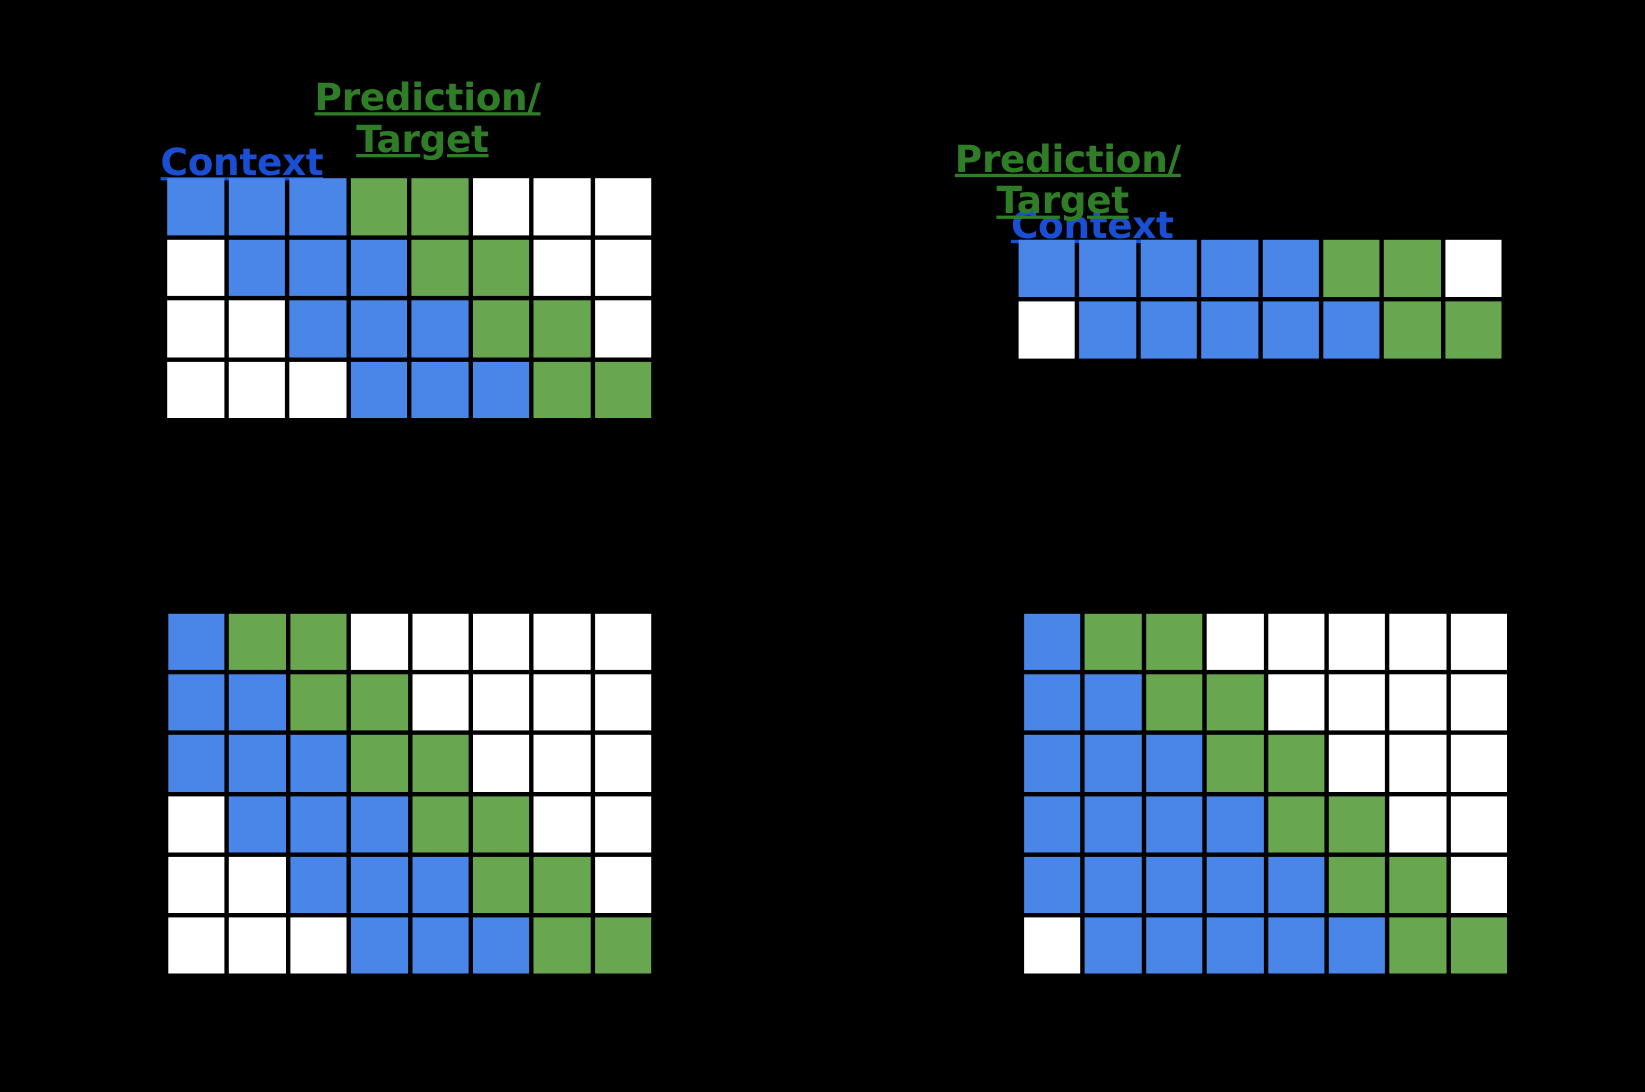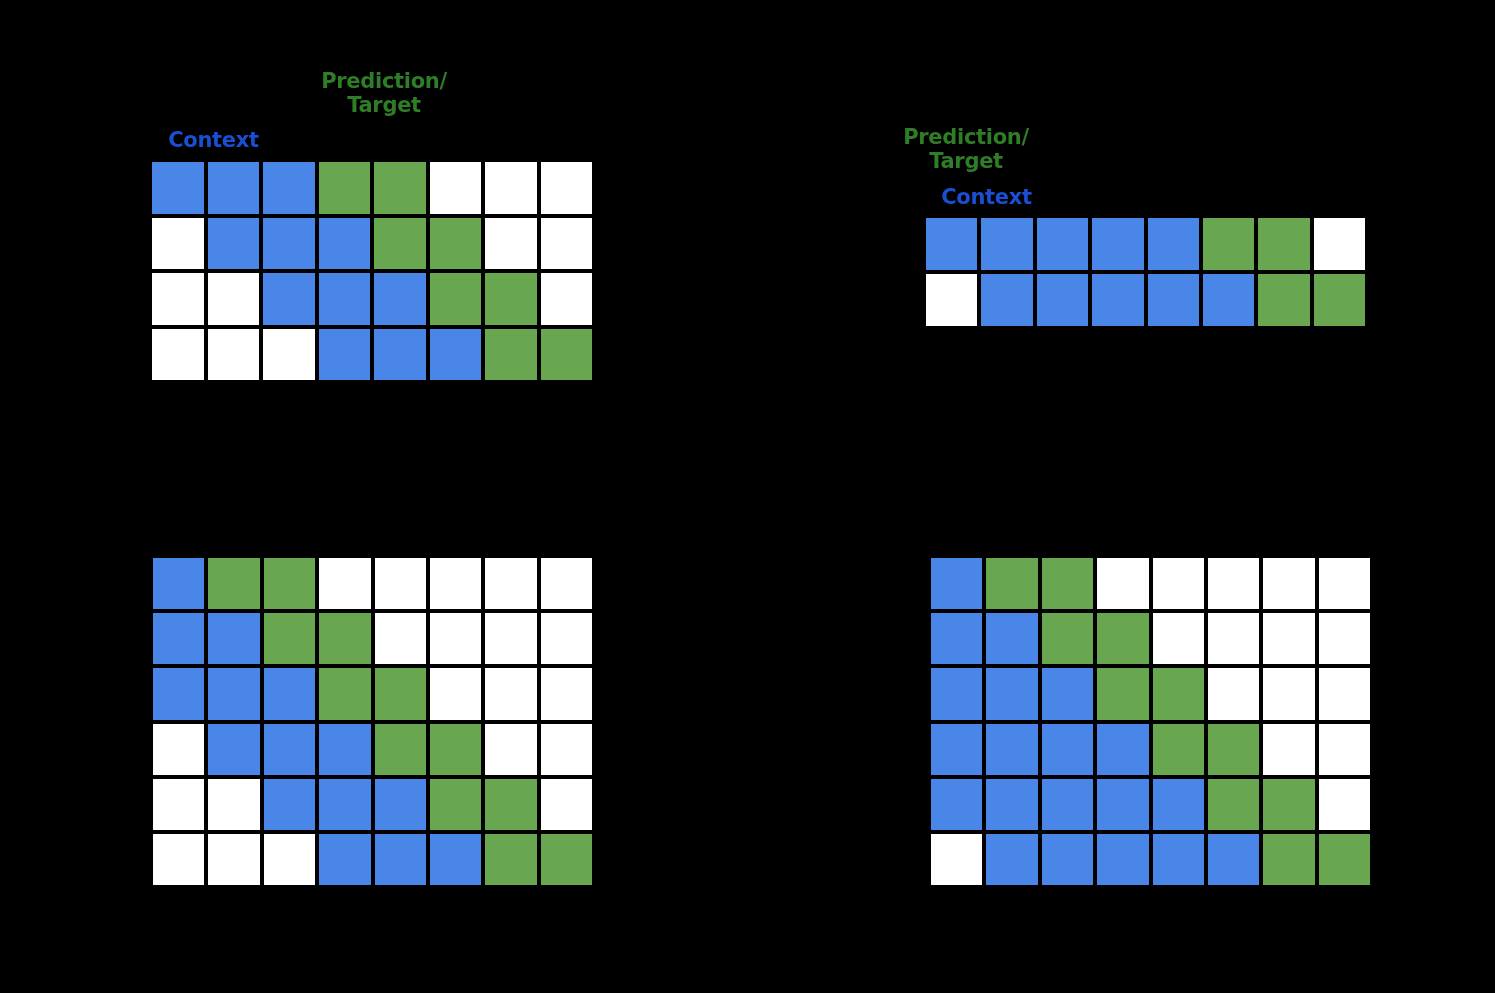--- a/index.html
+++ b/index.html
@@ -18,26 +18,27 @@
 
   .panel {
     position: absolute;
   }
 
   
   .label {
     position: absolute;
     font-family: "DejaVu Sans", sans-serif;
     font-weight: bold;
-    font-size: 21px;
+    font-size: 34px;
     line-height: 1.12;
     letter-spacing: -0.3px;
     white-space: pre-line;
     text-align: center;
     user-select: none;
+    text-decoration: underline;
   }
   .label-context  { color: #1a4fd4; margin-top: 24px; }
   .label-pred     { color: #2f7d26; }
 
   
   .grid {
     position: absolute;
     display: grid;
     gap: 4px;
     background: transparent;

